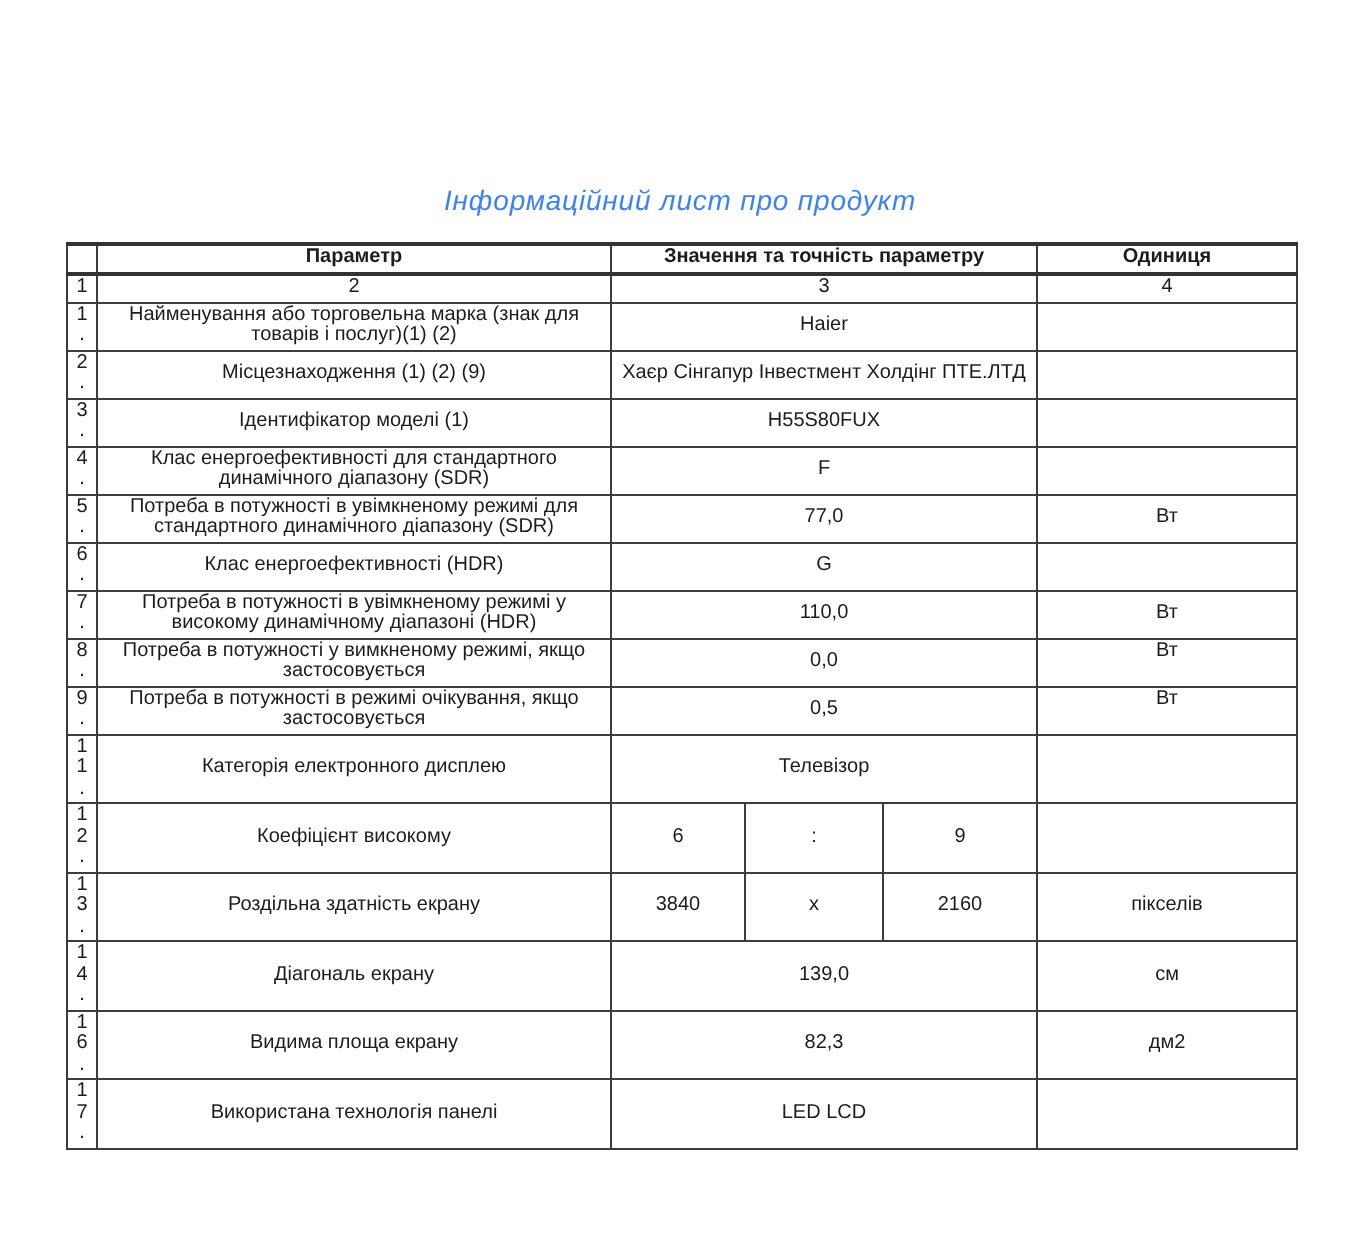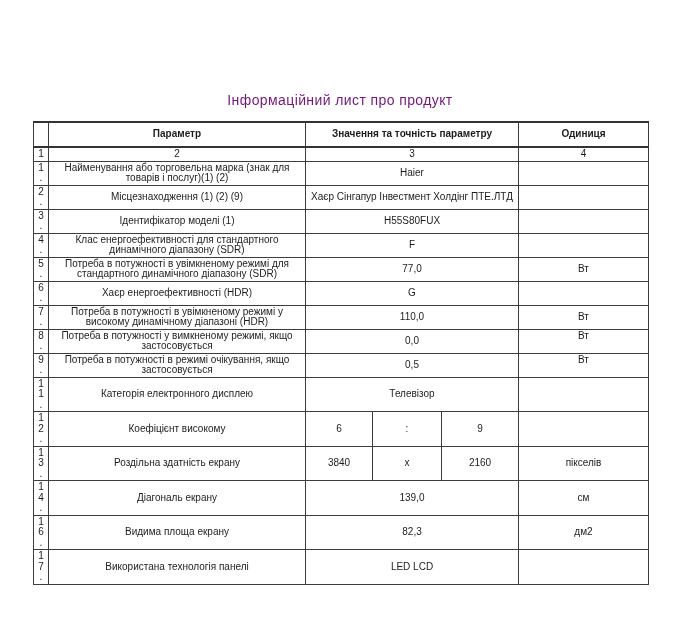--- a/index.html
+++ b/index.html
@@ -10,42 +10,43 @@
     color: #1c1c1c;
     overflow: hidden;
   }
   .page { width: 680px; height: 630px; background: #ffffff; position: relative; }
   .doc-title {
     padding-top: 92px;
     text-align: center;
     font-size: 14px;
     font-weight: 500;
     letter-spacing: 0.4px;
-    color: #701a75;
+    color: #3b82f6;
+    font-style: italic;
   }
   table.info-table {
     border-collapse: collapse;
     table-layout: fixed;
     width: 615px;
     margin: 13px 0 0 33px;
     border: 1px solid #3d3d3d;
   }
   .info-table th, .info-table td {
     border: 1px solid #3d3d3d;
     font-size: 10px;
     line-height: 10.5px;
     text-align: center;
     vertical-align: middle;
     padding: 1px 3px;
     overflow: hidden;
     word-wrap: break-word;
   }
   .info-table thead th {
     font-weight: bold;
-    height: 25px;
+    height: 15px;
     border-top: 2px solid #333;
     border-bottom: 2px solid #333;
     padding: 1px 2px;
   }
   .info-table thead td { height: 12px; }
   .info-table tbody td { height: 12px; }
   .info-table td.v-top { vertical-align: top; }
   .c-num { padding: 1px 1px; }
 </style>
 </head>
@@ -104,21 +105,21 @@
           <td class="c-unit"></td>
         </tr>
         <tr>
           <td class="c-num">5.</td>
           <td class="c-param">Потреба в потужності в увімкненому режимі для стандартного динамічного діапазону (SDR)</td>
           <td class="c-value" colspan="3">77,0</td>
           <td class="c-unit">Вт</td>
         </tr>
         <tr>
           <td class="c-num">6.</td>
-          <td class="c-param">Хаєр енергоефективності (HDR)</td>
+          <td class="c-param">Клас енергоефективності (HDR)</td>
           <td class="c-value" colspan="3">G</td>
           <td class="c-unit"></td>
         </tr>
         <tr>
           <td class="c-num">7.</td>
           <td class="c-param">Потреба в потужності в увімкненому режимі у високому динамічному діапазоні (HDR)</td>
           <td class="c-value" colspan="3">110,0</td>
           <td class="c-unit">Вт</td>
         </tr>
         <tr>

